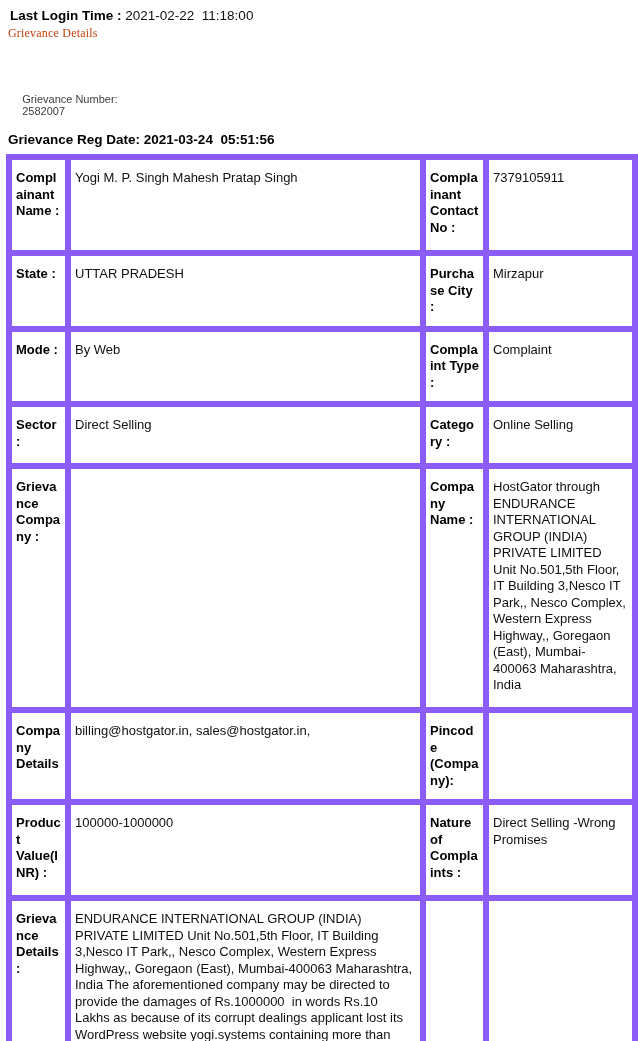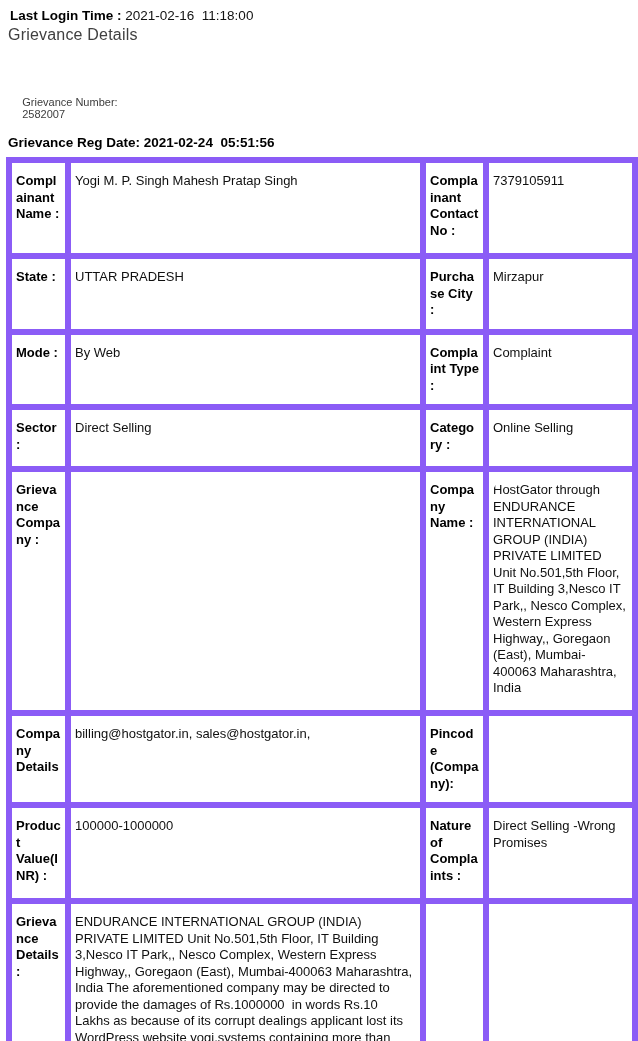--- a/index.html
+++ b/index.html
@@ -6,22 +6,22 @@
   body{
     width:638px;height:1041px;
     font-family:"Liberation Sans","DejaVu Sans",sans-serif;
     color:#1a1a1a;-webkit-font-smoothing:antialiased;
     overflow:hidden;
   }
   .page{padding:8px 6px 0 6px;box-sizing:border-box;}
   .last-login{font-size:13.5px;font-weight:bold;color:#000;padding-left:4px;}
   .last-login .val{font-weight:normal;color:#111;white-space:pre-wrap;}
   .page-title{
-    font-size:16px;font-weight:normal;color:#404040;
-    margin:3px 0 0 2px;letter-spacing:.2px;
+    font-size:12px;font-weight:normal;color:#c2410c;
+    margin:3px 0 0 2px;letter-spacing:.2px;font-family:Liberation Serif, serif;
   }
   .gnum{margin:40px 0 0 4px;font-size:11px;color:#3d3d3d;white-space:pre-wrap;}
   .gdate{margin:3px 0 7px 2px;font-size:13.5px;font-weight:bold;color:#000;}
   .gdate .val{white-space:pre-wrap;}
   table.grid{
     border-collapse:collapse;table-layout:fixed;
     width:626px;font-size:13px;line-height:1.27;
   }
   table.grid td{
     border:6px solid #8b5cf6;vertical-align:top;
@@ -43,33 +43,33 @@
   tr:nth-child(9) td{height:46px;}
   tr:nth-child(10) td{height:34px;}
 </style>
 </head>
 <body>
 
 <div class="page">
 
   <div class="last-login">
     <span>Last Login Time :</span>
-    <span class="val">2021-02-16  11:18:00</span>
+    <span class="val">2021-02-22  11:18:00</span>
   </div>
 
   <div class="page-title">Grievance Details</div>
 
   <div class="gnum">
     <span>Grievance Number:</span>
     <span>2582007</span>
   </div>
 
   <div class="gdate">
     <span>Grievance Reg Date:</span>
-    <span class="val">2021-02-24  05:51:56</span>
+    <span class="val">2021-03-24  05:51:56</span>
   </div>
 
   <table class="grid">
     <colgroup>
       <col style="width:59px">
         <col style="width:355px">
         <col style="width:63px">
         <col style="width:149px">
     </colgroup>
     <tbody>

